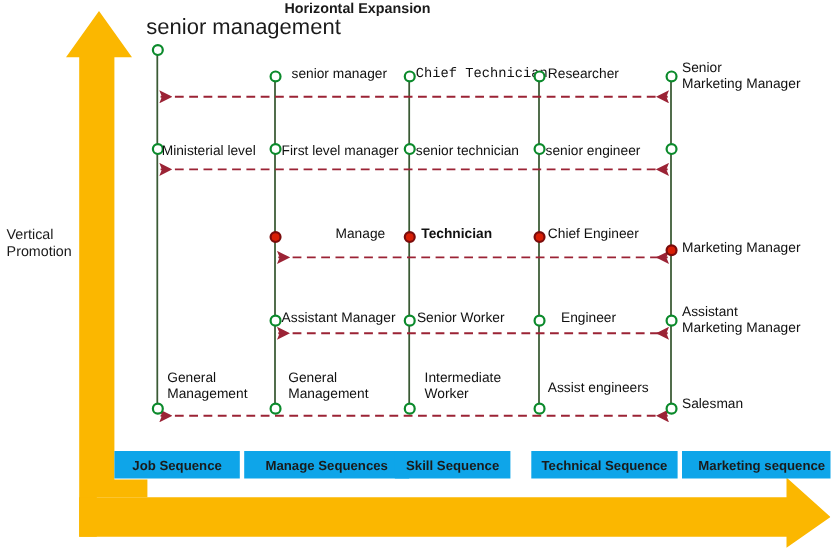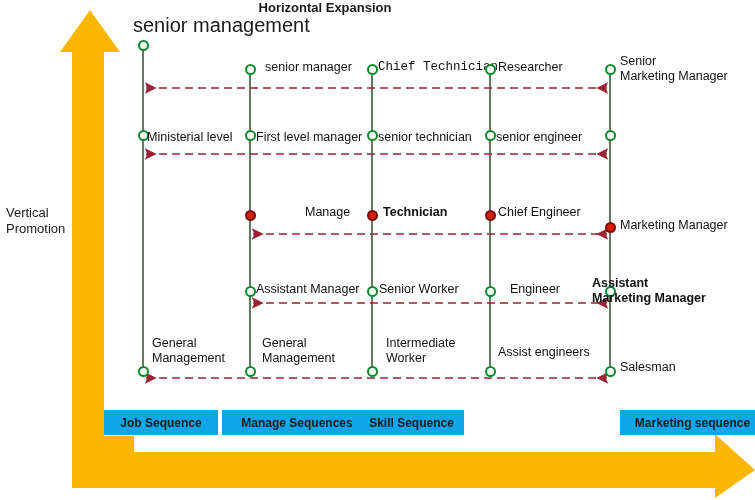--- a/index.html
+++ b/index.html
@@ -149,21 +149,21 @@
   <div class="node hollow" style="left:245px;top:286px;"></div>
   <div class="node-label" style="left:256px;top:282px;">Assistant Manager</div>
 
   <div class="node hollow" style="left:367px;top:286px;"></div>
   <div class="node-label" style="left:379px;top:282px;">Senior Worker</div>
 
   <div class="node hollow" style="left:485px;top:286px;"></div>
   <div class="node-label" style="left:510px;top:282px;">Engineer</div>
 
   <div class="node hollow" style="left:605px;top:286px;"></div>
-  <div class="node-label" style="left:592px;top:276px;font-weight:bold;">Assistant
+  <div class="node-label" style="left:620px;top:276px;">Assistant
 Marketing Manager</div>
 
   <div class="node hollow" style="left:138px;top:366px;"></div>
   <div class="node-label" style="left:152px;top:336px;">General
 Management</div>
 
   <div class="node hollow" style="left:245px;top:366px;"></div>
   <div class="node-label" style="left:262px;top:336px;">General
 Management</div>
 
@@ -173,15 +173,16 @@
 
   <div class="node hollow" style="left:485px;top:366px;"></div>
   <div class="node-label" style="left:498px;top:345px;">Assist engineers</div>
 
   <div class="node hollow" style="left:605px;top:366px;"></div>
   <div class="node-label" style="left:620px;top:360px;">Salesman</div>
 
   <div class="chip" style="left:104px;top:410px;width:114px;">Job Sequence</div>
   <div class="chip" style="left:222px;top:410px;width:150px;">Manage Sequences</div>
   <div class="chip" style="left:359px;top:410px;width:105px;">Skill Sequence</div>
+  <div class="chip" style="left:483px;top:410px;width:133px;">Technical Sequence</div>
   <div class="chip" style="left:620px;top:410px;width:145px;">Marketing sequence</div>
 
 </div>
 
 </body></html>

